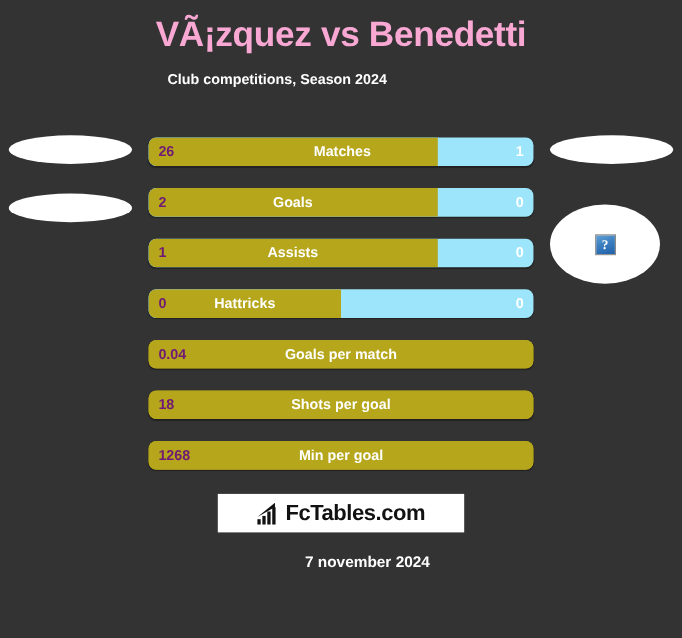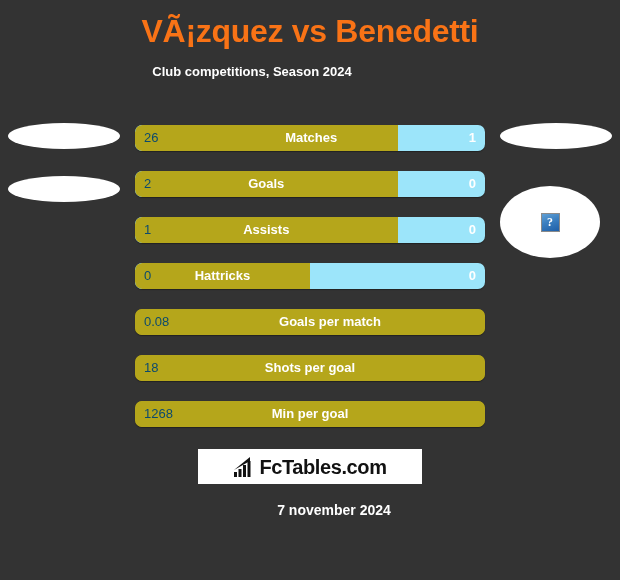--- a/index.html
+++ b/index.html
@@ -23,21 +23,21 @@
 
   
   .title {
     position: absolute;
     top: 10px;
     left: 0;
     width: 620px;
     text-align: center;
     font-size: 32px;
     font-weight: bold;
-    color: #f97316;
+    color: #f9a8d4;
     letter-spacing: -0.3px;
     line-height: 42px;
     white-space: nowrap;
   }
   .subtitle {
     position: absolute;
     top: 63px;
     left: 0;
     width: 504px;
     text-align: center;
@@ -115,22 +115,22 @@
   }
   .bar-row.solo .bar-home { border-radius: 7px; }
 
   .val-home {
     position: absolute;
     left: 9px;
     top: 0;
     height: 26px;
     line-height: 26px;
     font-size: 13px;
-    font-weight: normal;
-    color: #0c4a6e;
+    font-weight: bold;
+    color: #701a75;
     z-index: 3;
   }
   .val-away {
     position: absolute;
     right: 9px;
     top: 0;
     height: 26px;
     line-height: 26px;
     font-size: 13px;
     font-weight: bold;
@@ -227,22 +227,22 @@
         <span class="bar-label" style="left: 0px; width: 75%;">Assists</span>
       </div>
       <div class="bar-row">
         <div class="bar-home" style="width: 50%;"></div>
         <span class="val-home">0</span>
         <span class="val-away">0</span>
         <span class="bar-label" style="left: 0px; width: 50%;">Hattricks</span>
       </div>
       <div class="bar-row solo">
         <div class="bar-home" style="width: 100%;"></div>
-        <span class="val-home">0.08</span>
-        <span class="bar-label" style="left: 0px; width: 100%; margin-left: 20px;">Goals per match</span>
+        <span class="val-home">0.04</span>
+        <span class="bar-label" style="left: 0px; width: 100%;">Goals per match</span>
       </div>
       <div class="bar-row solo">
         <div class="bar-home" style="width: 100%;"></div>
         <span class="val-home">18</span>
         <span class="bar-label" style="left: 0px; width: 100%;">Shots per goal</span>
       </div>
       <div class="bar-row solo">
         <div class="bar-home" style="width: 100%;"></div>
         <span class="val-home">1268</span>
         <span class="bar-label" style="left: 0px; width: 100%;">Min per goal</span>

